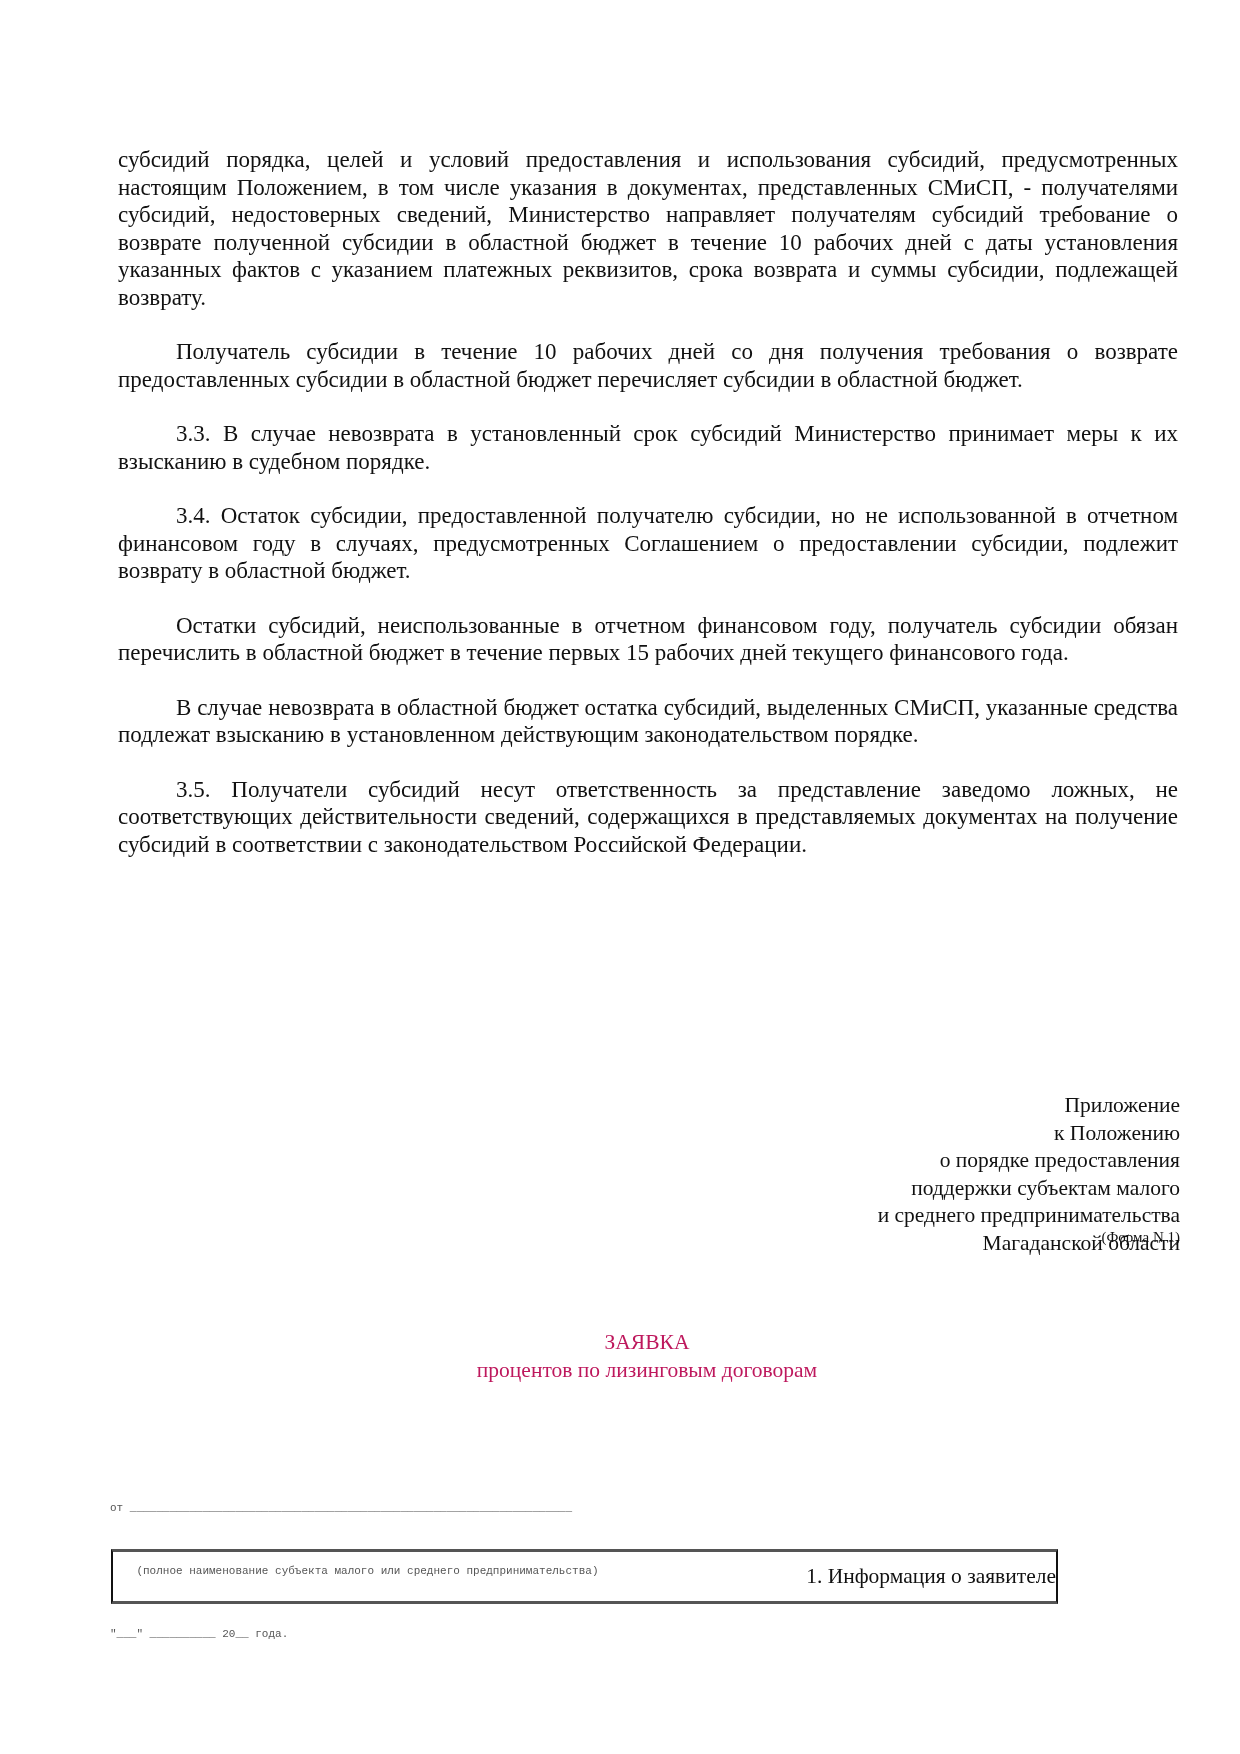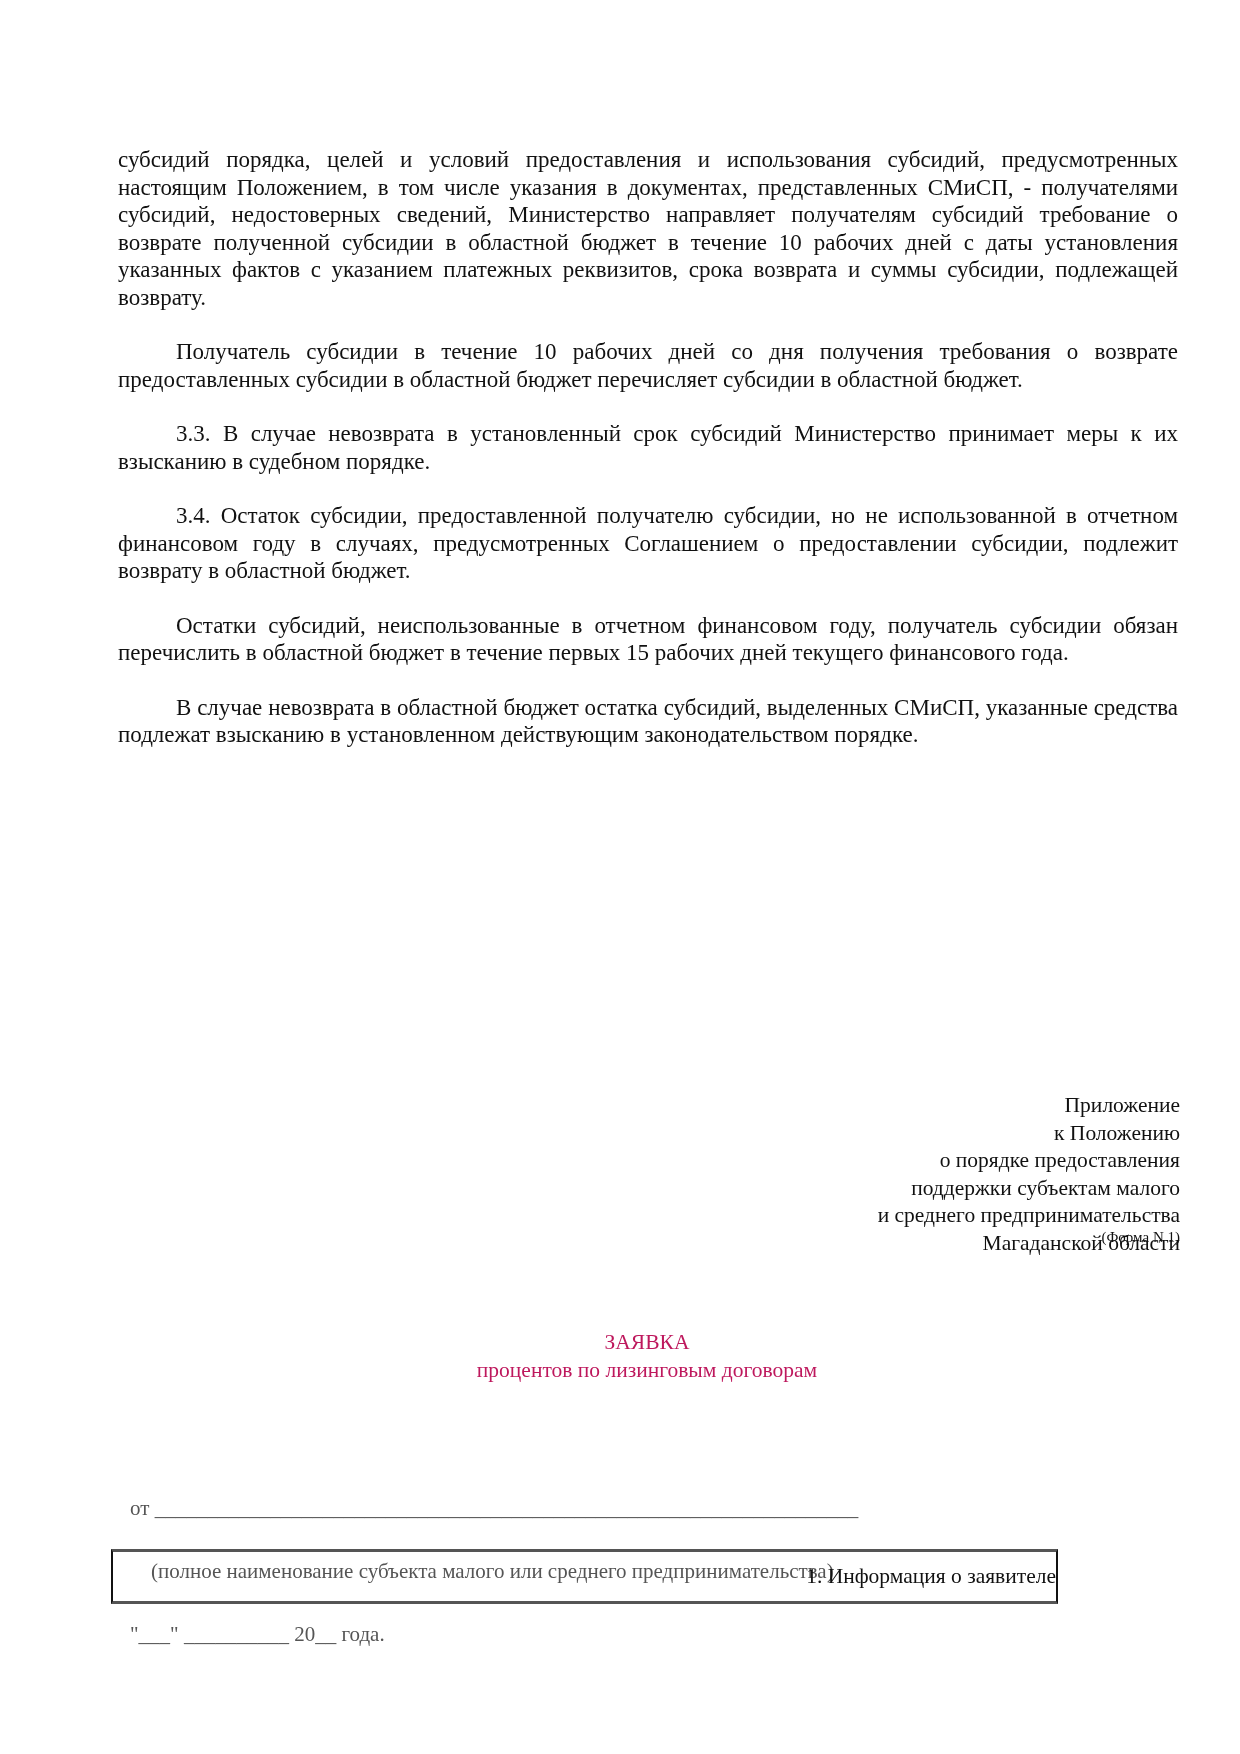--- a/index.html
+++ b/index.html
@@ -4,33 +4,34 @@
   <style>
     html, body { margin: 0; padding: 0; background: #ffffff; }
     body { width: 1240px; height: 1754px; position: relative; overflow: hidden; }
     .page { position: absolute; left: 118px; top: 146px; width: 1060px; color: #111; font-family: "Liberation Serif", "DejaVu Serif", serif; font-size: 23px; line-height: 27.5px; }
     .para { margin: 0 0 27px 0; text-align: justify; text-align-last: left; }
     .para.indent { text-indent: 58px; }
     .appendix { position: absolute; left: 118px; top: 1048px; width: 1062px; font-family: "Liberation Serif", "DejaVu Serif", serif; font-size: 21.5px; line-height: 27.6px; color: #111; text-align: right; margin-top: 44px; }
     .appendix div { white-space: nowrap; }
     .form-no { position: absolute; left: 118px; top: 1224px; width: 1062px; font-family: "Liberation Serif", "DejaVu Serif", serif; font-size: 15px; line-height: 27.5px; text-align: right; color: #111; }
     .title { position: absolute; left: 114px; top: 1329px; width: 1066px; text-align: center; font-family: "Liberation Serif", "DejaVu Serif", serif; font-weight: normal; font-size: 21.5px; line-height: 27.5px; color: #be185d; }
-    .mono { position: absolute; left: 130px; top: 1456px; font-family: Liberation Serif, serif; font-size: 21px; line-height: 21px; color: #555; white-space: pre; }
+    .mono { position: absolute; left: 110px; top: 1456px; font-family: Liberation Mono, monospace; font-size: 11px; line-height: 21px; color: #555; white-space: pre; }
     .section-box { position: absolute; left: 111px; top: 1549px; width: 943px; height: 49px; border-top: 3px solid #555; border-bottom: 3px solid #555; border-left: 2px solid #111; border-right: 2px solid #111; display: flex; align-items: center; justify-content: flex-end; font-family: "Liberation Serif", "DejaVu Serif", serif; font-size: 21.5px; color: #111; }
   </style>
 </head>
 <body>
 
 <div class="page">
   <p class="para">субсидий порядка, целей и условий предоставления и использования субсидий, предусмотренных настоящим Положением, в том числе указания в документах, представленных СМиСП, - получателями субсидий, недостоверных сведений, Министерство направляет получателям субсидий требование о возврате полученной субсидии в областной бюджет в течение 10 рабочих дней с даты установления указанных фактов с указанием платежных реквизитов, срока возврата и суммы субсидии, подлежащей возврату.</p>
   <p class="para indent">Получатель субсидии в течение 10 рабочих дней со дня получения требования о возврате предоставленных субсидии в областной бюджет перечисляет субсидии в областной бюджет.</p>
   <p class="para indent">3.3. В случае невозврата в установленный срок субсидий Министерство принимает меры к их взысканию в судебном порядке.</p>
   <p class="para indent">3.4. Остаток субсидии, предоставленной получателю субсидии, но не использованной в отчетном финансовом году в случаях, предусмотренных Соглашением о предоставлении субсидии, подлежит возврату в областной бюджет.</p>
   <p class="para indent">Остатки субсидий, неиспользованные в отчетном финансовом году, получатель субсидии обязан перечислить в областной бюджет в течение первых 15 рабочих дней текущего финансового года.</p>
   <p class="para indent">В случае невозврата в областной бюджет остатка субсидий, выделенных СМиСП, указанные средства подлежат взысканию в установленном действующим законодательством порядке.</p>
+  <p class="para indent">3.5. Получатели субсидий несут ответственность за представление заведомо ложных, не соответствующих действительности сведений, содержащихся в представляемых документах на получение субсидий в соответствии с законодательством Российской Федерации.</p>
 </div>
 
 <div class="appendix">
   <div>Приложение</div>
   <div>к Положению</div>
   <div>о порядке предоставления</div>
   <div>поддержки субъектам малого</div>
   <div>и среднего предпринимательства</div>
   <div>Магаданской области</div>
 </div>

